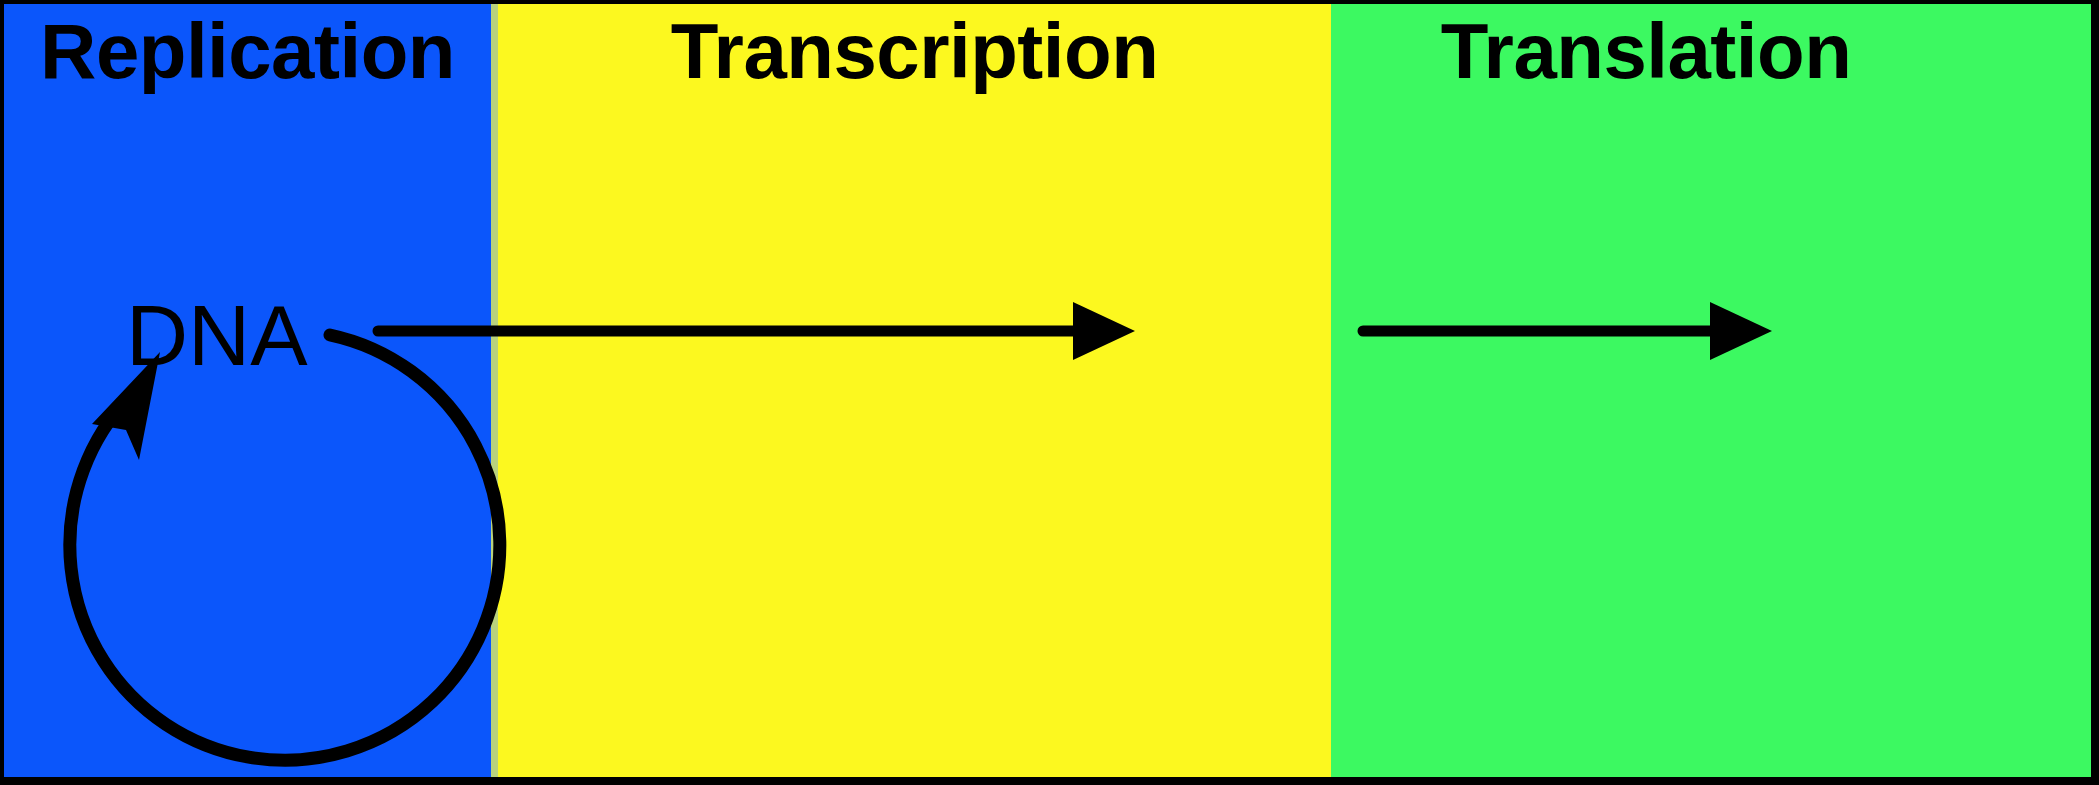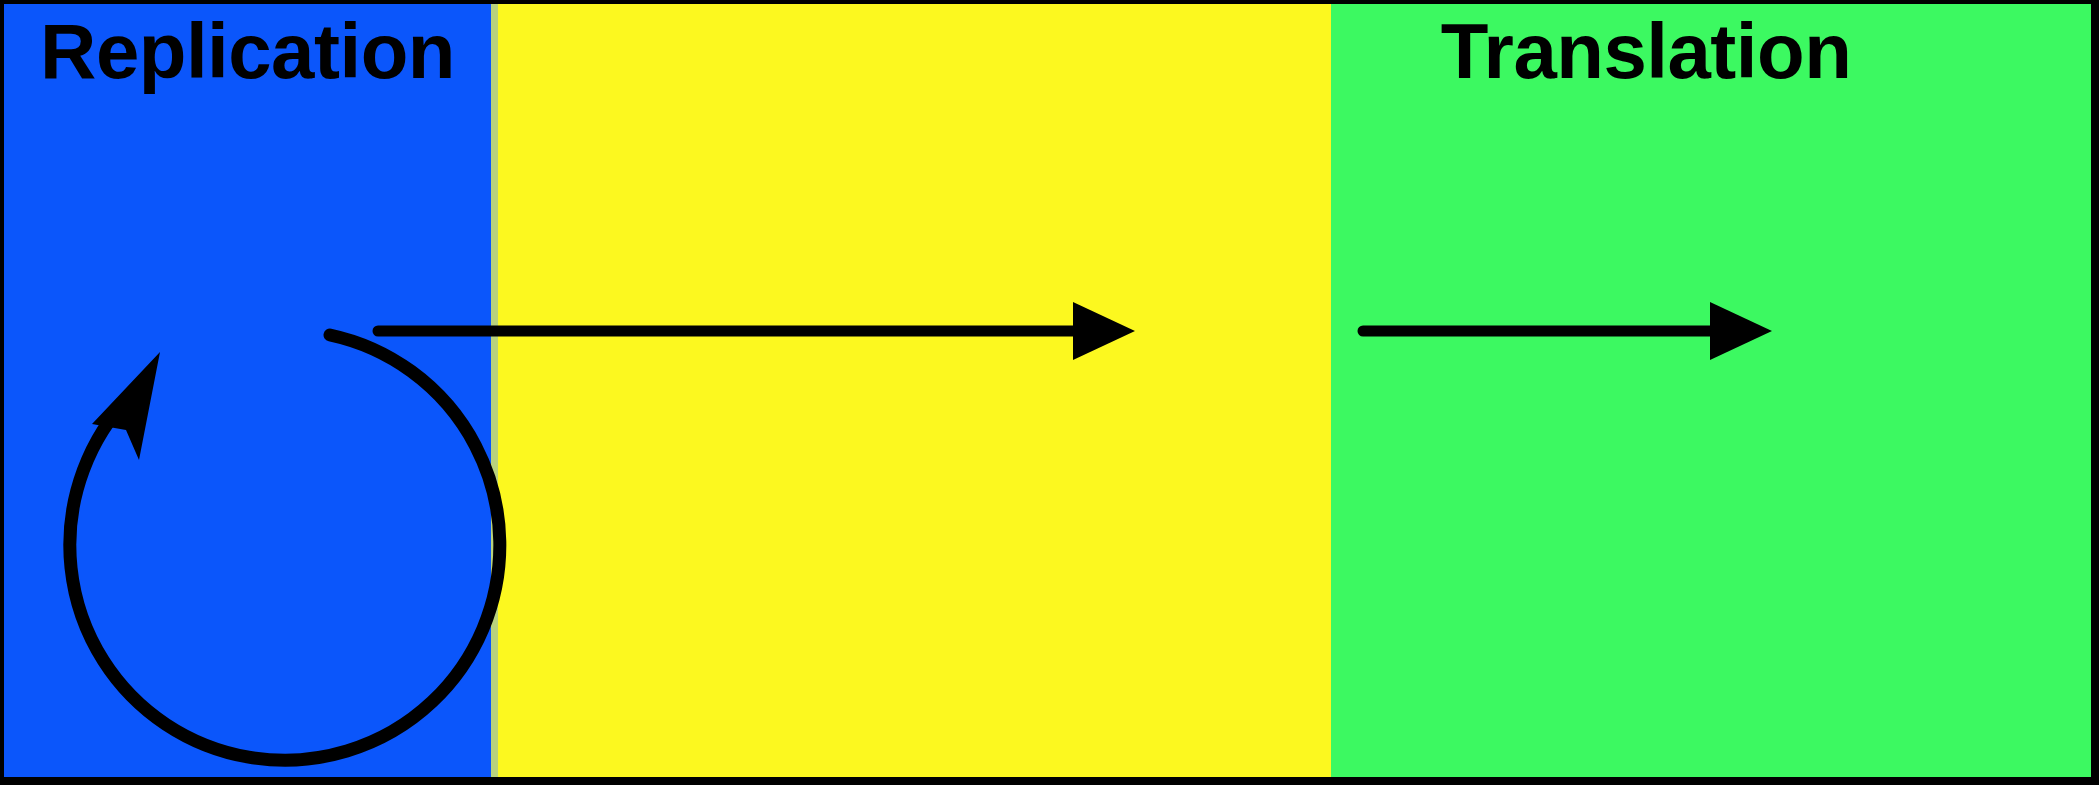--- a/index.html
+++ b/index.html
@@ -112,23 +112,25 @@
   <div class="panel" id="panel-replication"></div>
 
   <div id="panel-divider-1"></div>
 
   <div class="panel" id="panel-transcription"></div>
 
   <div class="panel" id="panel-translation"></div>
 
   <div class="panel-header" id="header-replication">Replication</div>
 
+  <div class="panel-header" id="header-transcription">Transcription</div>
 
   <div class="panel-header" id="header-translation">Translation</div>
 
+  <div class="node-label" id="label-dna">DNA</div>
 
 
   <svg id="arrow-layer" viewBox="0 0 2099 785">
 
     <g>
       <path d="M 131 395
                A 215 215 0 1 0 330 335" fill="none" stroke="#000000" stroke-width="13" stroke-linecap="round"></path>
       <polygon points="160,352 92,424 126,430 139,460" fill="#000000"></polygon>
     </g>
 

